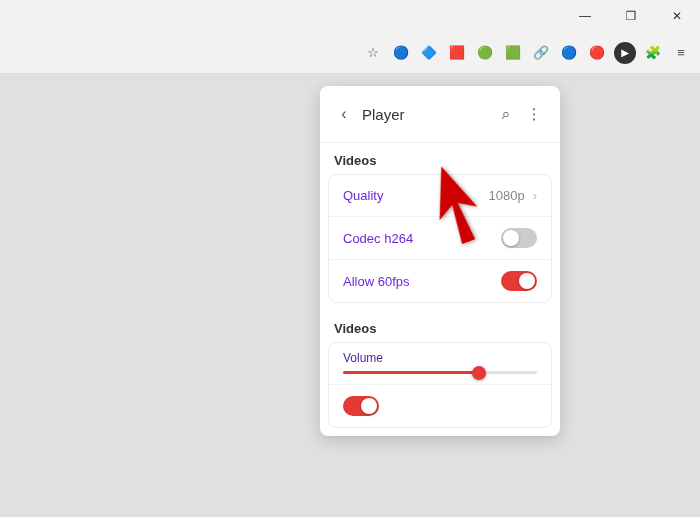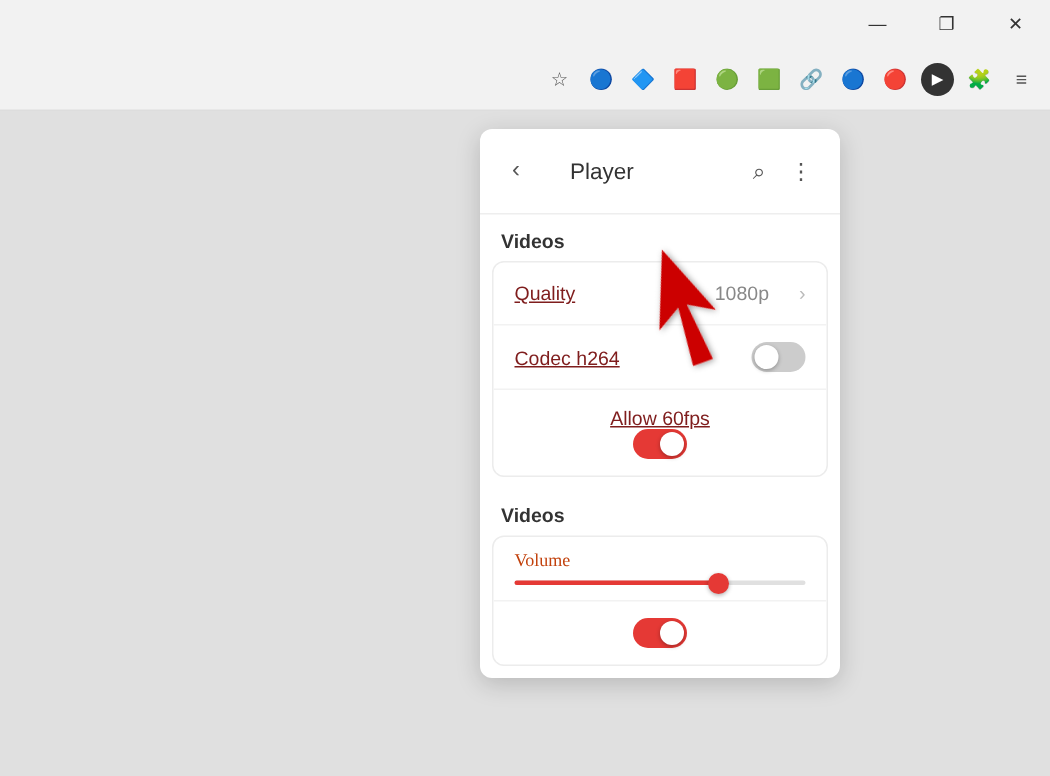--- a/index.html
+++ b/index.html
@@ -113,21 +113,21 @@
       justify-content: center;
       cursor: pointer;
       color: #555;
       font-size: 16px;
     }
     .panel-title {
       flex: 1;
       font-size: 15px;
       font-weight: 500;
       color: #333;
-      margin-left: 24px;
+      margin-left: 6px;
     }
     .panel-search-btn, .panel-menu-btn {
       width: 28px;
       height: 28px;
       display: flex;
       align-items: center;
       justify-content: center;
       cursor: pointer;
       color: #555;
       font-size: 15px;
@@ -149,31 +149,30 @@
       border: 1px solid #ececec;
       overflow: hidden;
     }
     .setting-row {
       display: flex;
       align-items: center;
       padding: 11px 14px;
       min-height: 42px;
       border-bottom: 1px solid #f2f2f2;
     }
-    .setting-row:last-child { border-bottom: none; flex-direction: column; }
+    .setting-row:last-child { border-bottom: none; }
     .setting-row-label {
       flex: 1;
       font-size: 13px;
-      color: #7f1d1d;
-      text-decoration: underline;
+      color: #6d28d9;
     }
     .setting-row-value {
       font-size: 13px;
       color: #888;
-      margin-right: 20px;
+      margin-right: 8px;
     }
     .setting-row-arrow {
       font-size: 13px;
       color: #bbb;
     }
 
     
     .toggle {
       width: 36px;
       height: 20px;
@@ -201,23 +200,22 @@
     .toggle.off .toggle-knob { left: 2px; }
     .toggle.on .toggle-knob { left: 18px; }
 
     
     .volume-row {
       padding: 8px 14px 10px;
       border-bottom: 1px solid #f2f2f2;
     }
     .volume-label {
       font-size: 12px;
-      color: #c2410c;
+      color: #4c1d95;
       margin-bottom: 6px;
-      font-family: Liberation Serif, serif;
     }
     .slider-track {
       width: 100%;
       height: 3px;
       background: #e0e0e0;
       border-radius: 2px;
       position: relative;
     }
     .slider-fill {
       height: 100%;

